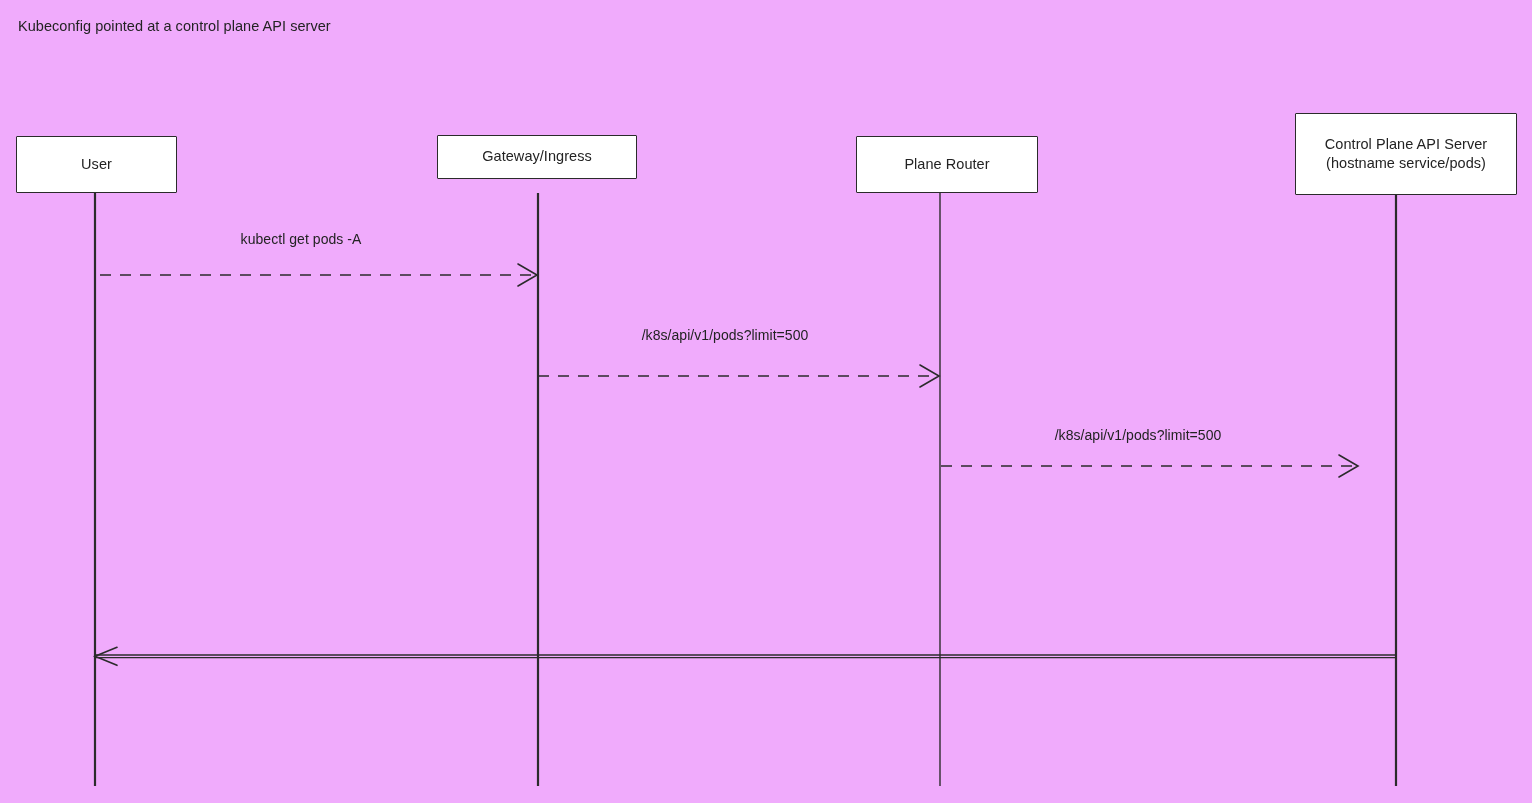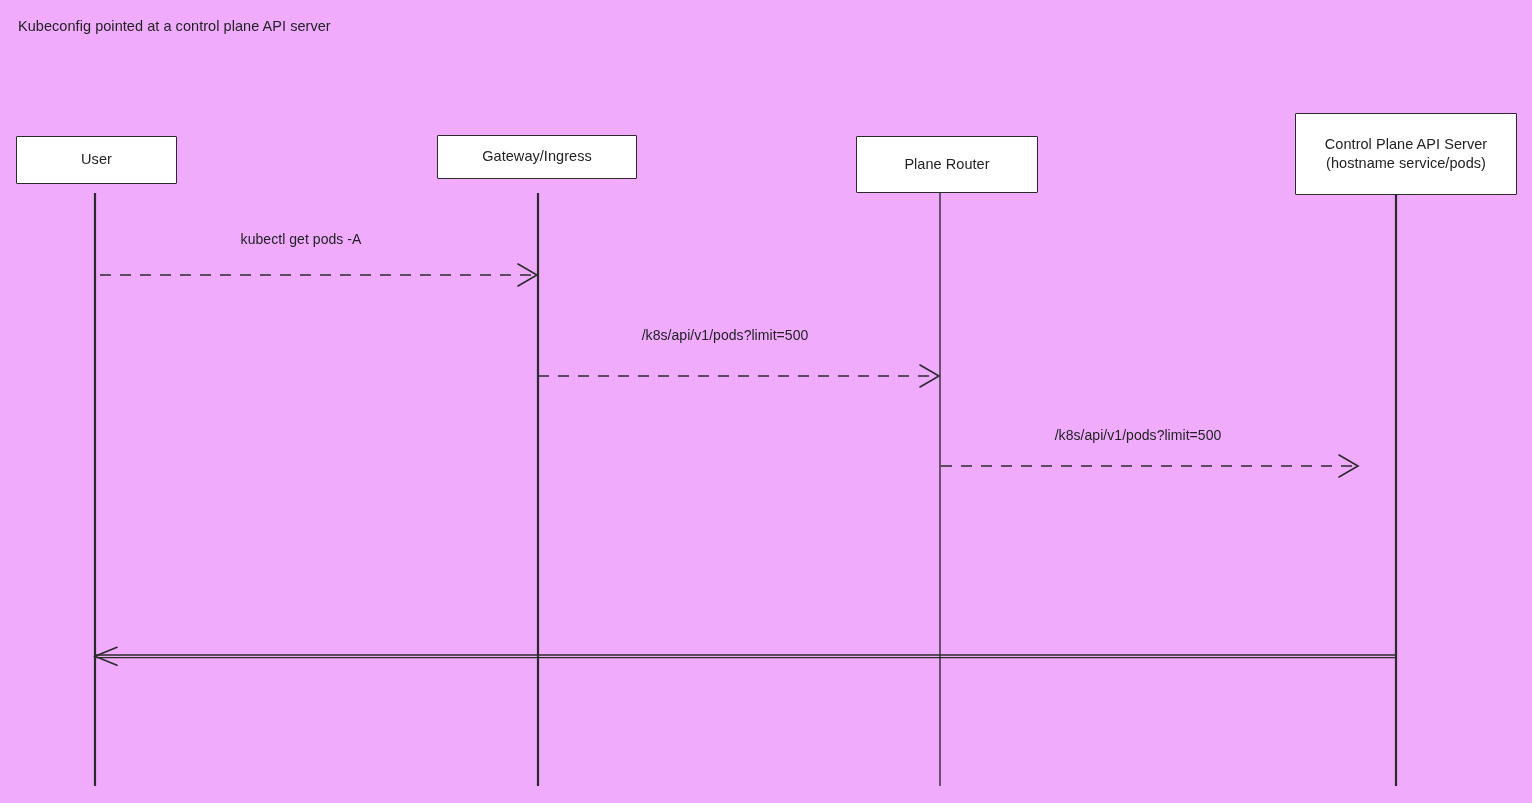--- a/index.html
+++ b/index.html
@@ -93,21 +93,21 @@
         </g>
         <g>
           <line x1="1396" y1="655" x2="95" y2="655" stroke="#2b2b2b" stroke-width="1.3"></line>
           <line x1="1396" y1="657.6" x2="95" y2="657.6" stroke="#2b2b2b" stroke-width="1.3"></line>
           <path d="M 117 647.3 L 95 656.3 L 117 665.3" fill="none" stroke="#2b2b2b" stroke-width="1.6" stroke-linecap="round" stroke-linejoin="miter"></path>
         </g>
       </g>
   </svg>
 
   <div id="boxes-layer">
-      <div class="pbox" style="left: 16px; top: 136px; width: 161px; height: 48px;">
+      <div class="pbox" style="left: 16px; top: 136px; width: 161px; height: 57px;">
         <div>
           <span>User</span>
         </div>
       </div>
       <div class="pbox" style="left: 437px; top: 135px; width: 200px; height: 44px;">
         <div>
           <span>Gateway/Ingress</span>
         </div>
       </div>
       <div class="pbox" style="left: 856px; top: 136px; width: 182px; height: 57px;">

